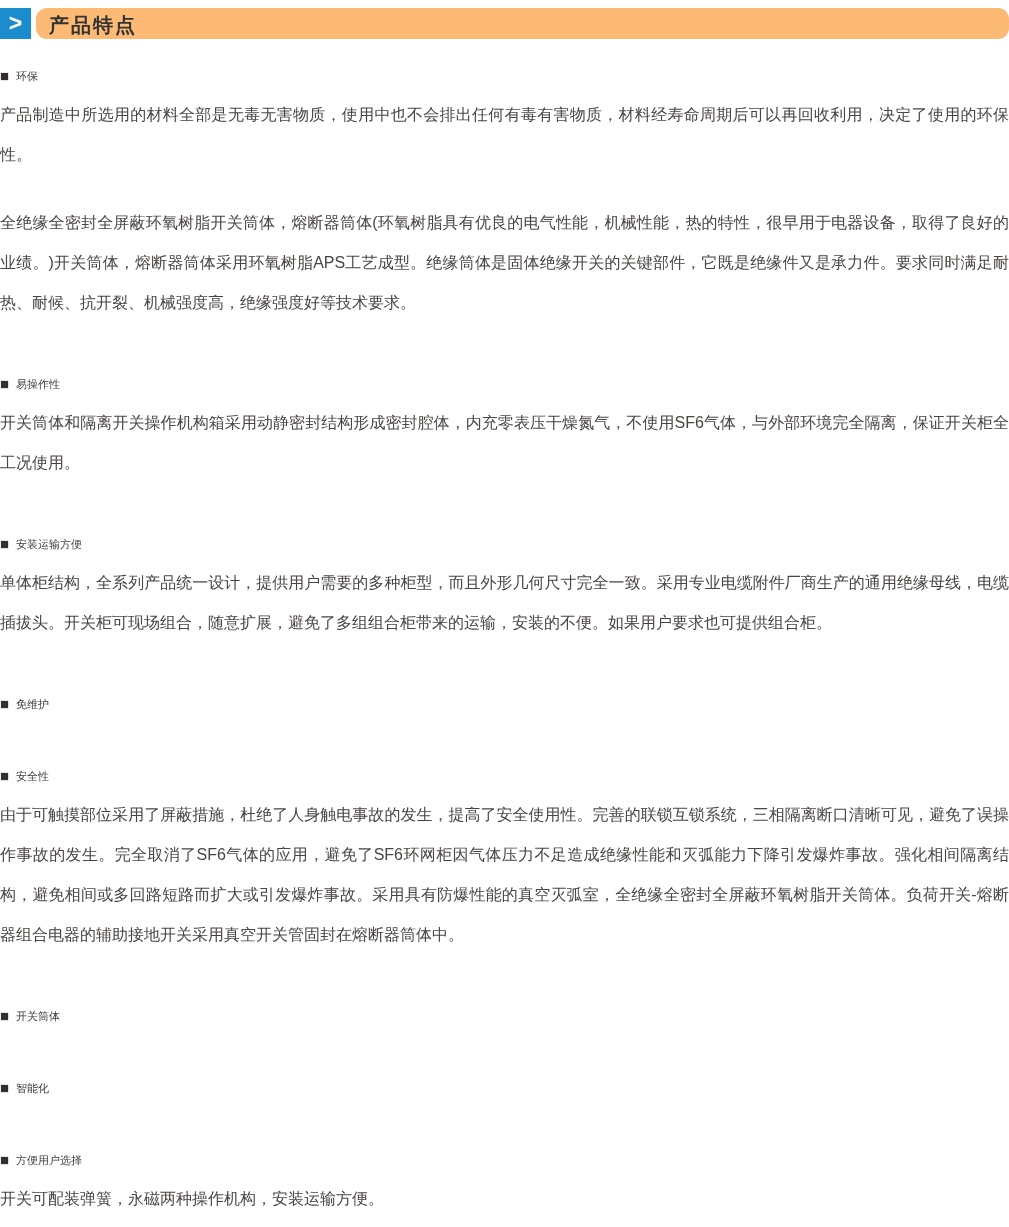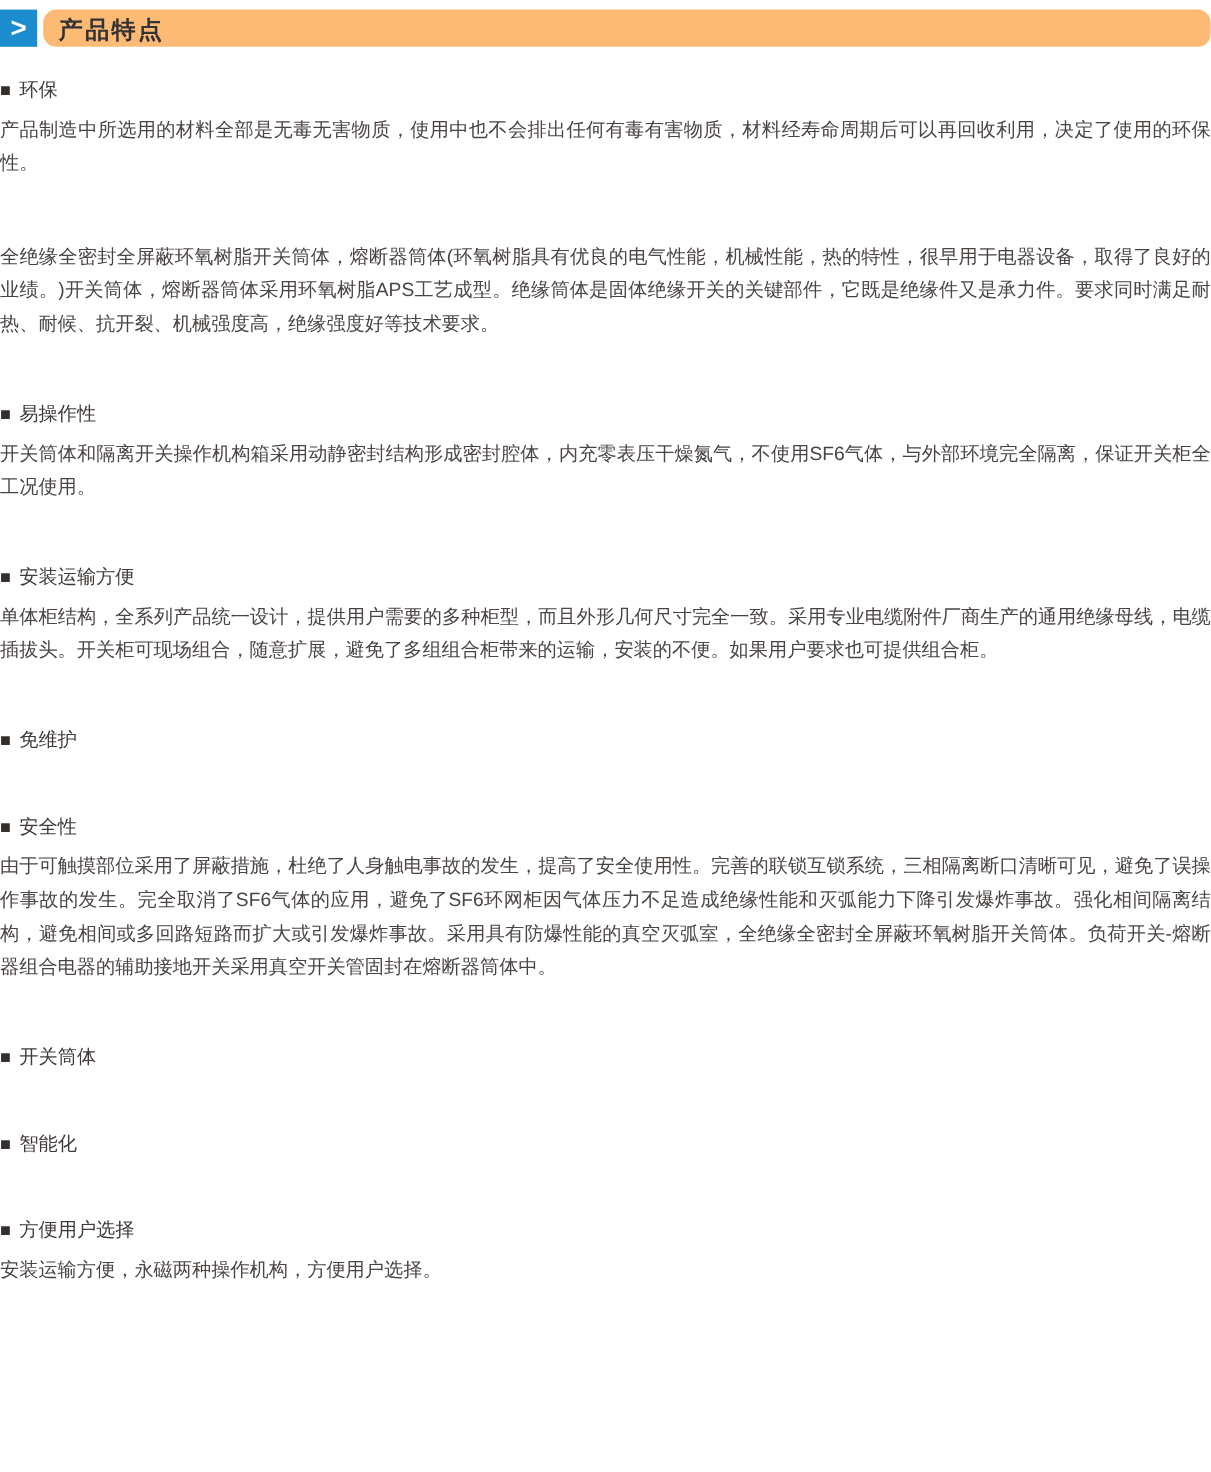--- a/index.html
+++ b/index.html
@@ -68,32 +68,32 @@
     margin: 0 0 8px 0;
     font-size: 16px;
     color: #3f3a37;
   }
   .bullet {
     color: #332e2b;
     font-size: 15px;
     margin-right: 7px;
   }
   .heading-label {
-    font-size: 16px;
+    font-size: 11px;
     color: #3f3a37;
   }
   .para {
     margin: 0;
     font-size: 16px;
-    line-height: 28px;
+    line-height: 40px;
     color: #4a4543;
     text-align: justify;
   }
   .para + .para {
-    margin-top: 50px;
+    margin-top: 28px;
   }
 </style>
 </head>
 <body>
 
 <div class="page">
 
   <div class="header">
     <div class="chevron-box">
       <span>&gt;</span>
@@ -157,17 +157,17 @@
         <span class="bullet">■</span>
         <span class="heading-label">智能化</span>
       </div>
     </div>
 
     <div class="section">
       <div class="section-heading">
         <span class="bullet">■</span>
         <span class="heading-label">方便用户选择</span>
       </div>
-      <p class="para">安装运输方便，永磁两种操作机构，方便用户选择。</p>
+      <p class="para">开关可配装弹簧，永磁两种操作机构，安装运输方便。</p>
     </div>
 
   </div>
 </div>
 
 </body></html>

